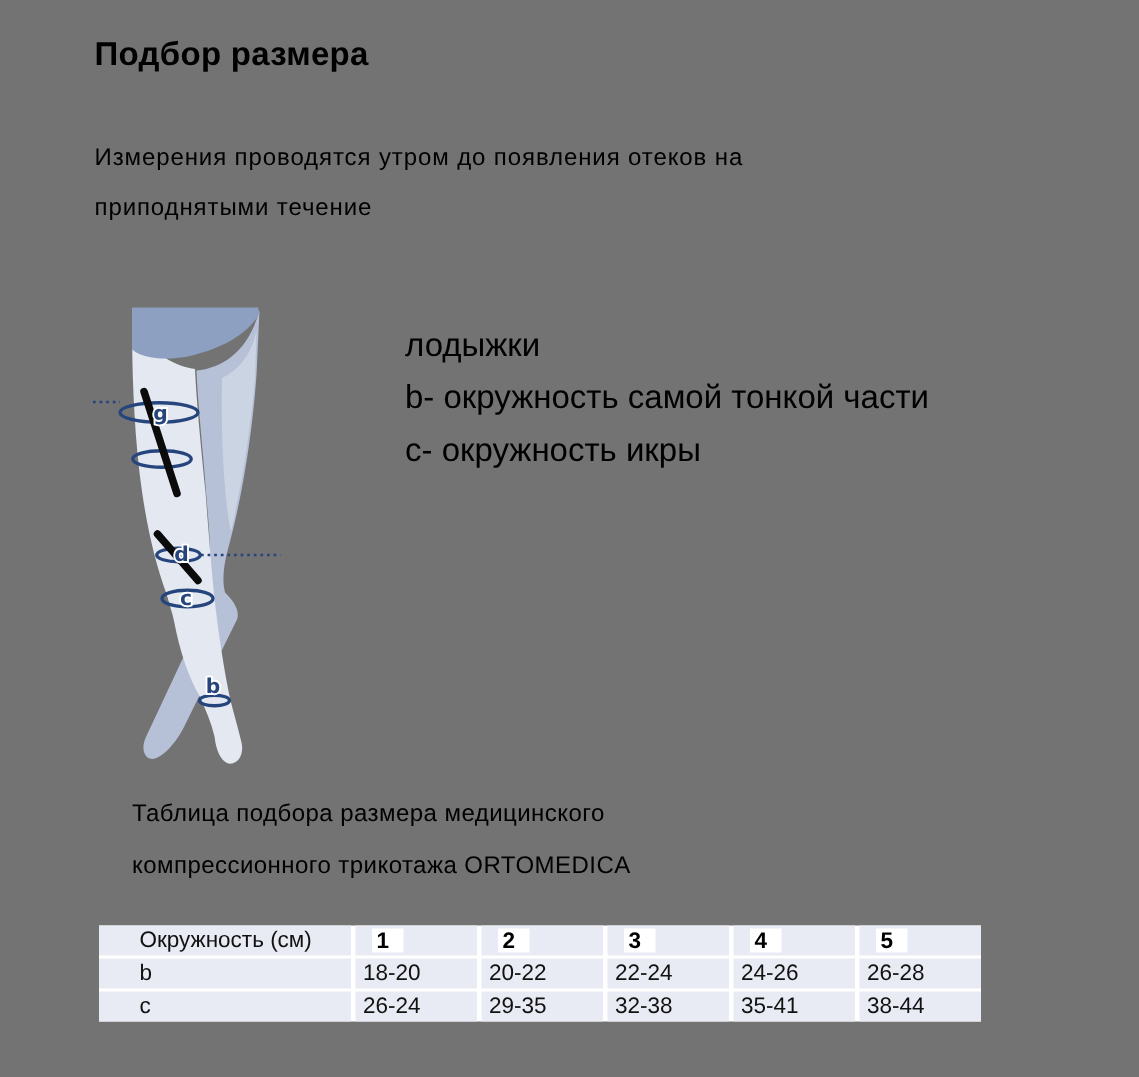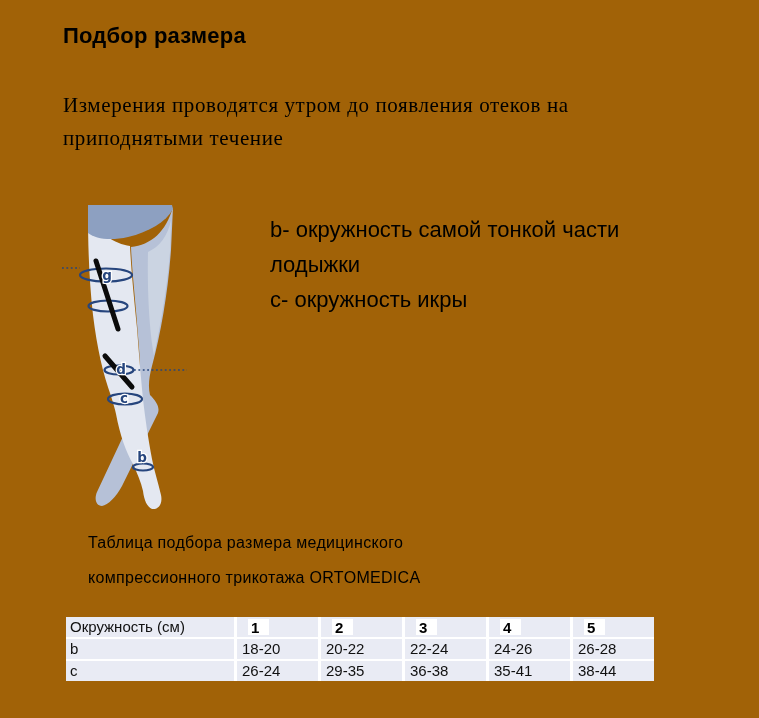--- a/index.html
+++ b/index.html
@@ -1,47 +1,47 @@
 <!DOCTYPE html>
 <html style="--table_cell_bg: #e9ebf4; --highlight_white: #ffffff; --leg_light: #e4e8f1; --leg_mid: #b6c1d7; --leg_mid_light: #cbd4e2; --leg_dark: #8da0c1; --navy: #26457d; --mark_black: #0b0b0b; --text_black: #000000;"><head>
 <meta charset="utf-8">
 <style>
   html,body{margin:0;padding:0;background:#fff;}
   #canvas{
-    position:relative;width:759px;height:718px;background:#a16207;
+    position:relative;width:759px;height:718px;background:#737373;
     font-family:"Liberation Sans", sans-serif;color:#111;overflow:hidden;
   }
   .page-title{
     position:absolute;left:63px;top:23px;margin:0;
     font-size:22px;font-weight:700;letter-spacing:.2px;color:#000;
   }
   .intro{
     position:absolute;left:63px;top:89px;
-    font-size:21px;line-height:33px;letter-spacing:.6px;color:#000;font-family:Liberation Serif, serif;
+    font-size:16px;line-height:33px;letter-spacing:.6px;color:#000;
   }
   .figure-wrap{position:absolute;left:62px;top:198px;width:176px;height:316px;}
   .notes{
     position:absolute;left:270px;top:212px;
     font-size:22px;line-height:35px;color:#000;
   }
   .caption{
     position:absolute;left:88px;top:525px;
     font-size:16px;line-height:35px;letter-spacing:.3px;color:#000;
   }
   .size-table{
     position:absolute;left:66px;top:617px;
     display:grid;grid-template-columns:168px repeat(5,81px);gap:2px 3px;
     background:#fff;
   }
   .cell{
     background:var(--table_cell_bg,#e9ebf4);
     height:20px;line-height:20px;font-size:15px;padding-left:5px;
     color:#111;white-space:nowrap;overflow:hidden;
   }
-  .cell.lab{padding-left:4px;}
+  .cell.lab{padding-left:27px;}
   .head-badge{
     display:inline-block;background:var(--highlight_white,#fff);
     font-weight:700;min-width:13px;padding:0 5px 0 3px;
     height:16px;line-height:17px;margin-left:6px;margin-top:2px;color:#000;
   }
   .fig-letter{
     font-family:"DejaVu Sans", sans-serif;font-size:13.5px;font-weight:700;
   }
 </style>
 </head>
@@ -90,22 +90,22 @@
       <line x1="105" y1="356" x2="132" y2="387" style="stroke:var(--mark_black,#0b0b0b);stroke-width:5;stroke-linecap:round"></line>
 
       <text class="fig-letter" x="107" y="280" text-anchor="middle" style="fill:var(--navy,#26457d);stroke:#fff;stroke-width:2.5;paint-order:stroke">g</text>
       <text class="fig-letter" x="121" y="374" text-anchor="middle" style="fill:var(--navy,#26457d);stroke:#fff;stroke-width:2.5;paint-order:stroke">d</text>
       <text class="fig-letter" x="124" y="403" text-anchor="middle" style="fill:var(--navy,#26457d);stroke:#fff;stroke-width:2.5;paint-order:stroke">c</text>
       <text class="fig-letter" x="142" y="462" text-anchor="middle" style="fill:var(--navy,#26457d);stroke:#fff;stroke-width:2.5;paint-order:stroke">b</text>
     </svg>
   </div>
 
   <div class="notes">
+    <div>лодыжки</div>
     <div>b- окружность самой тонкой части</div>
-    <div>лодыжки</div>
     <div>c- окружность икры</div>
   </div>
 
   <div class="caption">
     <div>Таблица подбора размера медицинского</div>
     <div>компрессионного трикотажа ORTOMEDICA</div>
   </div>
 
   <div class="size-table">
 
@@ -119,18 +119,18 @@
     <div class="cell lab">b</div>
     <div class="cell">18-20</div>
     <div class="cell">20-22</div>
     <div class="cell">22-24</div>
     <div class="cell">24-26</div>
     <div class="cell">26-28</div>
 
     <div class="cell lab">c</div>
     <div class="cell">26-24</div>
     <div class="cell">29-35</div>
-    <div class="cell">36-38</div>
+    <div class="cell">32-38</div>
     <div class="cell">35-41</div>
     <div class="cell">38-44</div>
   </div>
 
 </div>
 
 </body></html>

